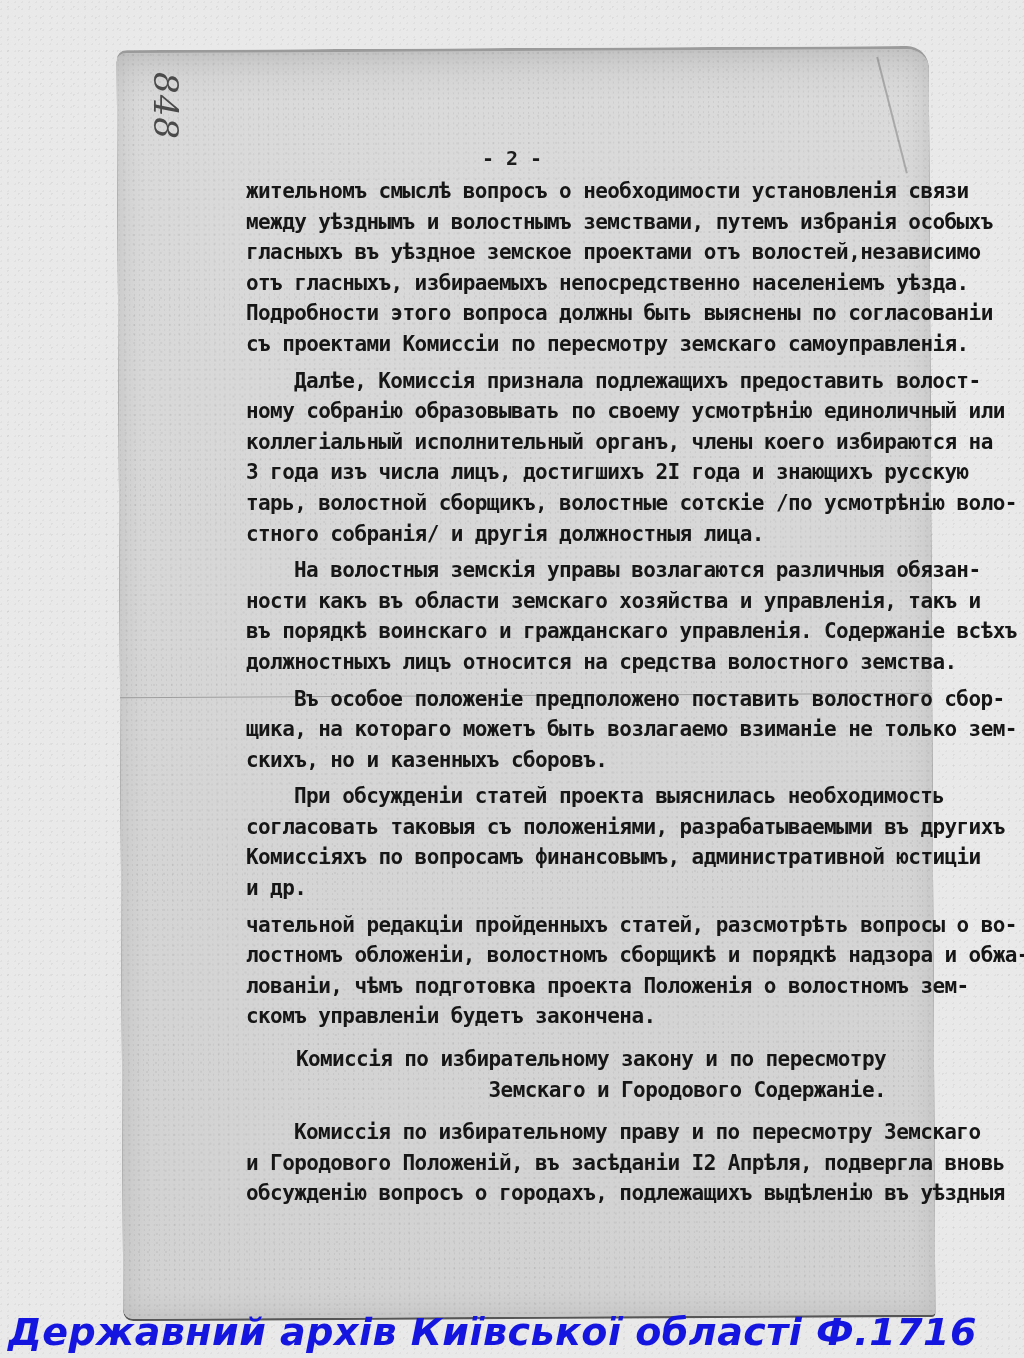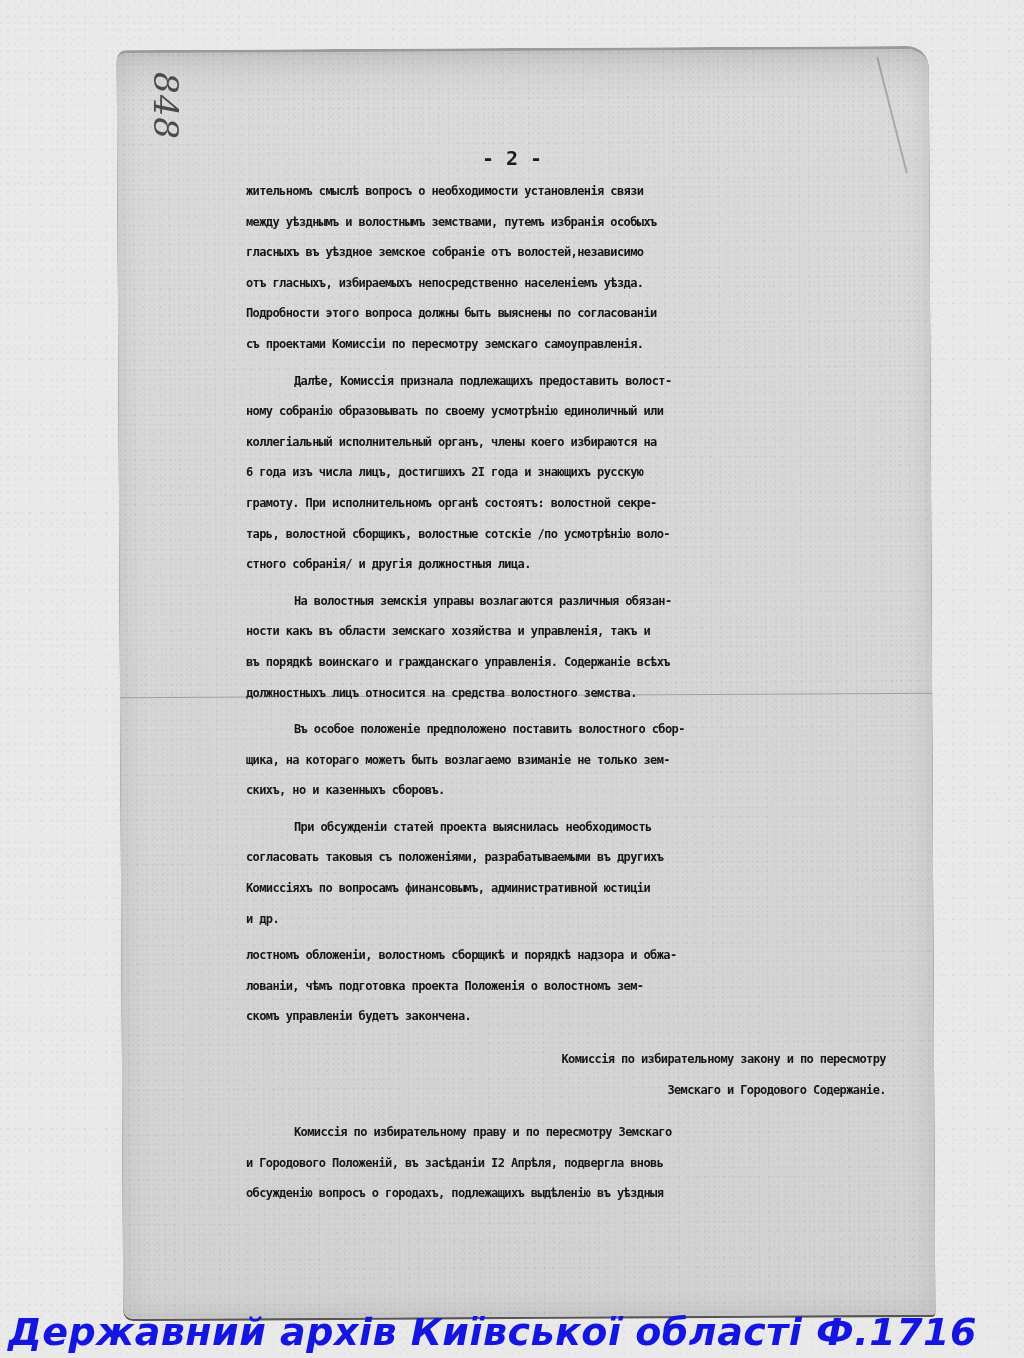--- a/index.html
+++ b/index.html
@@ -74,21 +74,21 @@
     font-size: 20px;
     font-weight: bold;
     color: #1c1c1c;
   }
   .text-block {
     position: absolute;
     left: 246px;
     top: 176px;
     width: 640px;
     color: #161616;
-    font-size: 12px;
+    font-size: 21px;
     line-height: 30.6px;
     font-weight: bold;
     letter-spacing: -0.6px;
     white-space: nowrap;
   }
   .line {
     display: block;
     height: 30.6px;
   }
   .line.indent {
@@ -121,33 +121,32 @@
 
 <div class="archive-number">848</div>
 
 <div class="page-number">- 2 -</div>
 
 <div class="text-block">
 
   <div>
     <span class="line">жительномъ смыслѣ вопросъ о необходимости установленія связи</span>
     <span class="line">между уѣзднымъ и волостнымъ земствами, путемъ избранія особыхъ</span>
-    <span class="line">гласныхъ въ уѣздное земское собраніе отъ волостей,независимо</span>
+    <span class="line">гласныхъ въ уѣздное земское проектами отъ волостей,независимо</span>
     <span class="line">отъ гласныхъ, избираемыхъ непосредственно населеніемъ уѣзда.</span>
     <span class="line">Подробности этого вопроса должны быть выяснены по согласованіи</span>
     <span class="line">съ проектами Комиссіи по пересмотру земскаго самоуправленія.</span>
   </div>
   <span class="gap-small"></span>
 
   <div>
     <span class="line indent">Далѣе, Комиссія признала подлежащихъ предоставить волост-</span>
     <span class="line">ному собранію образовывать по своему усмотрѣнію единоличный или</span>
     <span class="line">коллегіальный исполнительный органъ, члены коего избираются на</span>
-    <span class="line">6 года изъ числа лицъ, достигшихъ  2I года и знающихъ русскую</span>
-    <span class="line">грамоту. При исполнительномъ органѣ состоятъ: волостной секре-</span>
+    <span class="line">3 года изъ числа лицъ, достигшихъ  2I года и знающихъ русскую</span>
     <span class="line">тарь, волостной сборщикъ, волостные сотскіе /по усмотрѣнію воло-</span>
     <span class="line">стного собранія/ и другія должностныя лица.</span>
   </div>
   <span class="gap-small"></span>
 
   <div>
     <span class="line indent">На волостныя земскія управы возлагаются различныя обязан-</span>
     <span class="line">ности какъ въ области земскаго хозяйства и управленія, такъ и</span>
     <span class="line">въ порядкѣ воинскаго и гражданскаго управленія. Содержаніе всѣхъ</span>
     <span class="line">должностныхъ лицъ относится на средства волостного земства.</span>
@@ -163,20 +162,21 @@
 
   <div>
     <span class="line indent">При обсужденіи статей проекта выяснилась необходимость</span>
     <span class="line">согласовать таковыя съ положеніями, разрабатываемыми въ другихъ</span>
     <span class="line">Комиссіяхъ по вопросамъ финансовымъ, административной юстиціи</span>
     <span class="line">и др.</span>
   </div>
   <span class="gap-small"></span>
 
   <div>
+    <span class="line">чательной редакціи пройденныхъ статей, разсмотрѣть вопросы о во-</span>
     <span class="line">лостномъ обложеніи, волостномъ сборщикѣ и порядкѣ надзора и обжа-</span>
     <span class="line">лованіи, чѣмъ подготовка проекта Положенія о волостномъ зем-</span>
     <span class="line">скомъ управленіи будетъ закончена.</span>
   </div>
   <span class="gap-small"></span>
   <span class="gap-small"></span>
 
   <div>
     <span class="line heading">Комиссія по избирательному закону и по пересмотру</span>
     <span class="line heading">Земскаго и Городового Содержаніе.</span>

